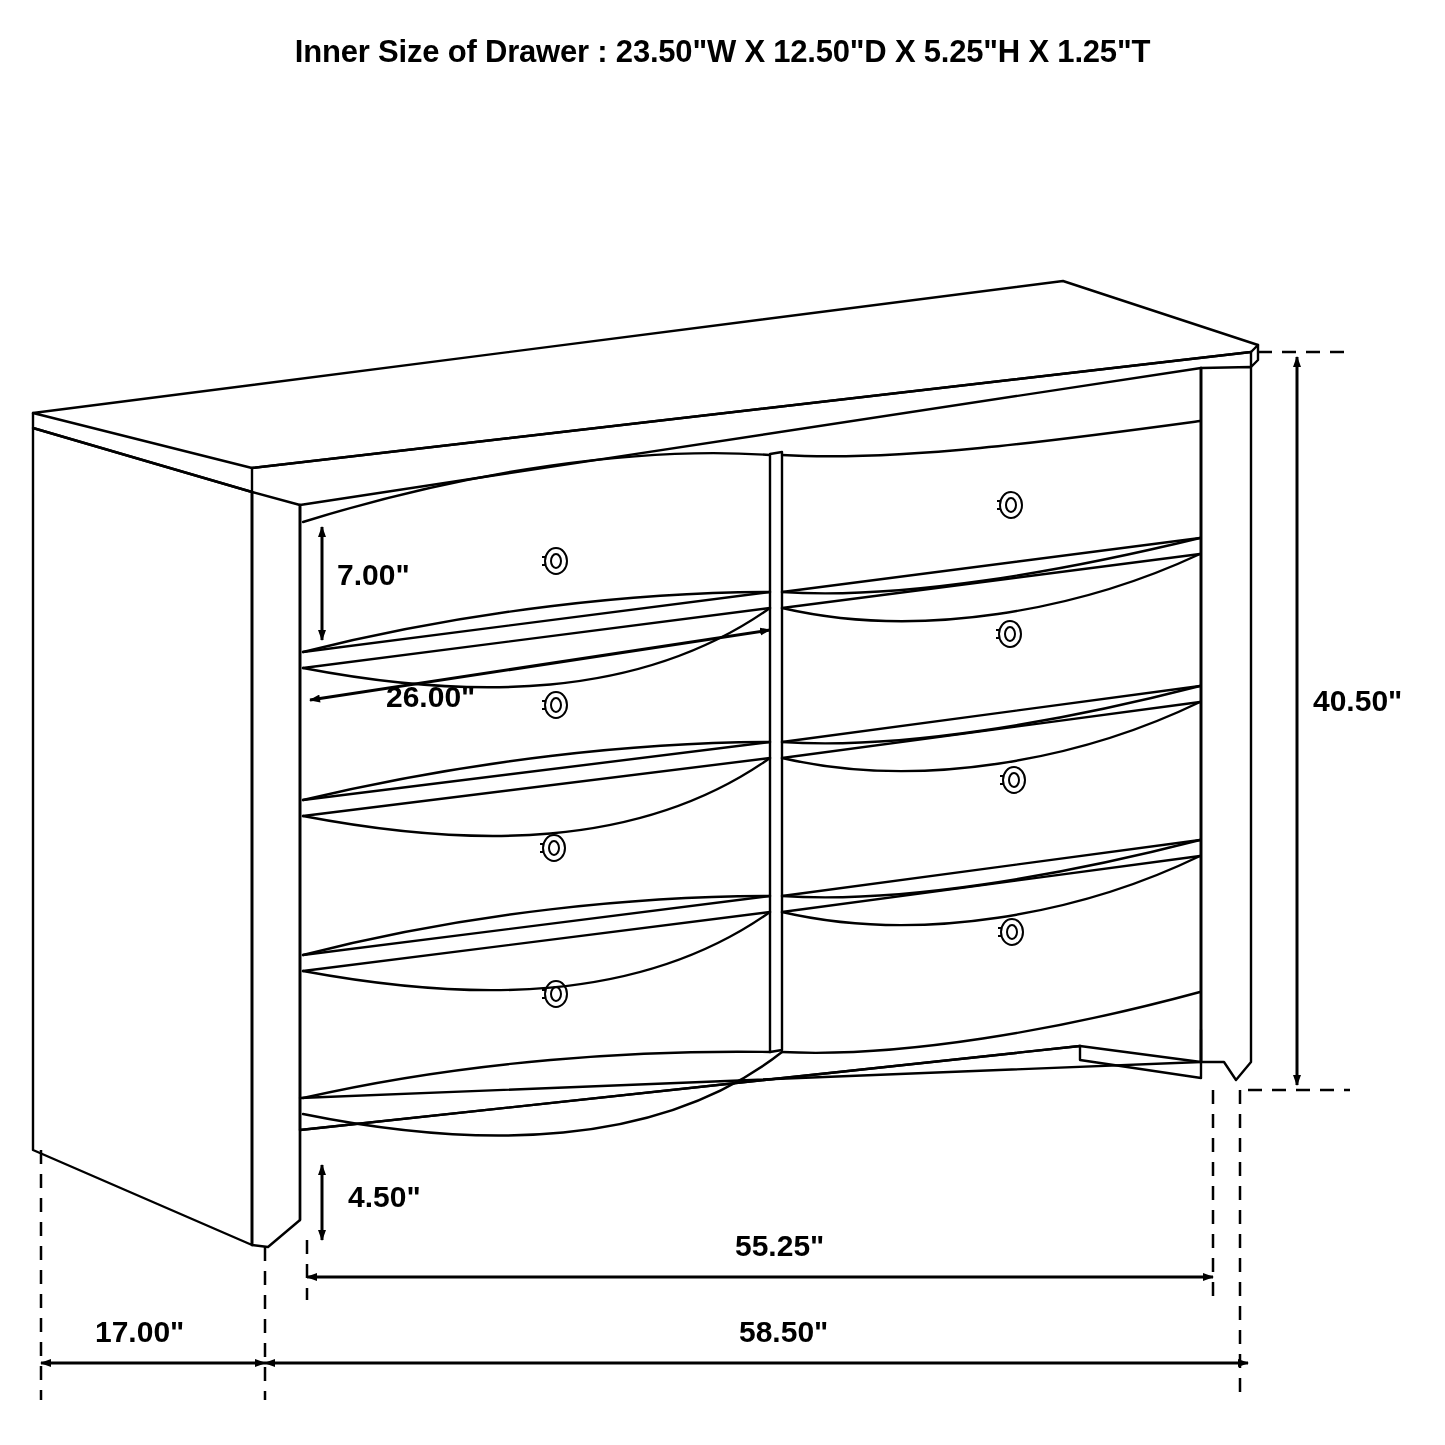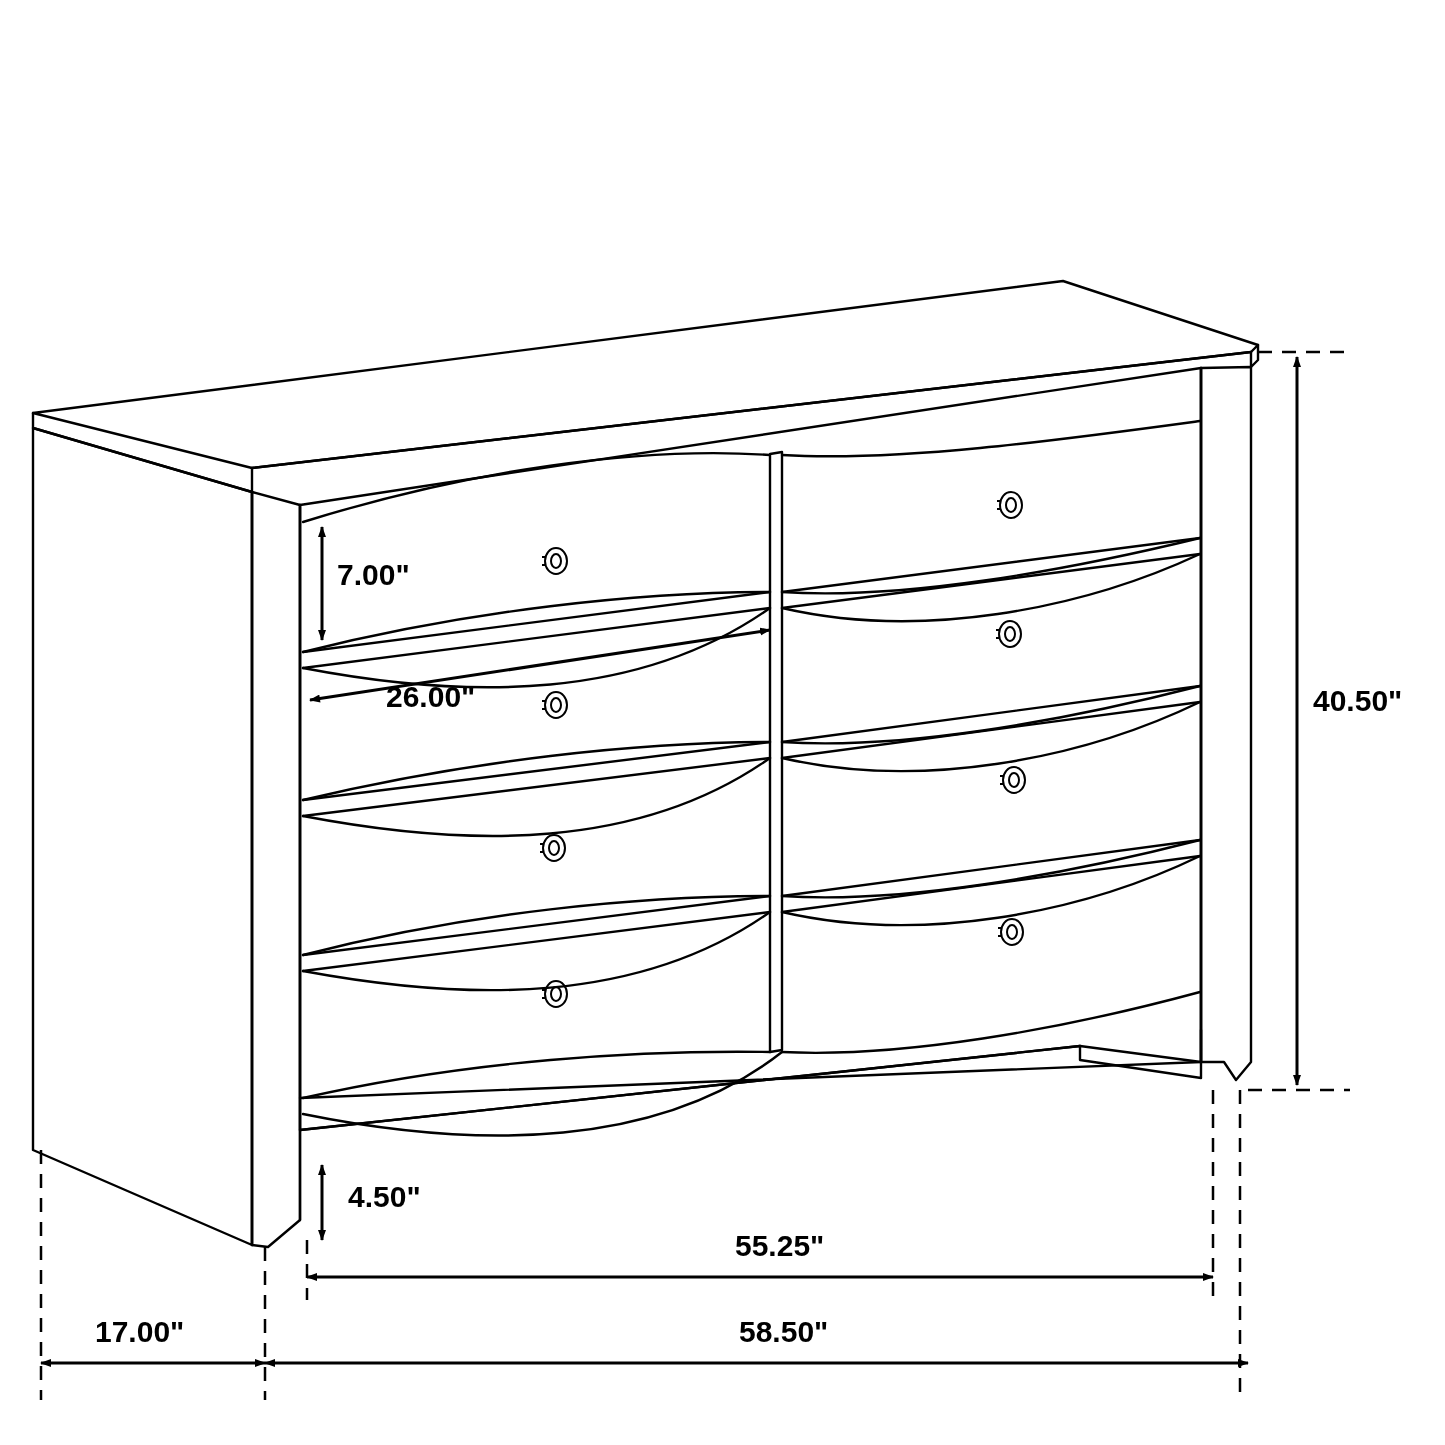--- a/index.html
+++ b/index.html
@@ -37,20 +37,21 @@
     font-weight: bold;
     color: #000000;
     white-space: nowrap;
   }
 </style>
 </head>
 <body>
 
 <div id="page">
 
+  <div id="title">Inner Size of Drawer : 23.50"W X 12.50"D X 5.25"H X 1.25"T</div>
 
   <svg id="drawing" width="1445" height="1445" viewBox="0 0 1445 1445">
     <defs>
       <marker id="arrowEnd" markerWidth="12" markerHeight="12" refX="10" refY="4" orient="auto" markerUnits="userSpaceOnUse">
         <path d="M0,0 L11,4 L0,8 z" fill="#000"></path>
       </marker>
       <marker id="arrowStart" markerWidth="12" markerHeight="12" refX="1" refY="4" orient="auto" markerUnits="userSpaceOnUse">
         <path d="M11,0 L0,4 L11,8 z" fill="#000"></path>
       </marker>
     </defs>

